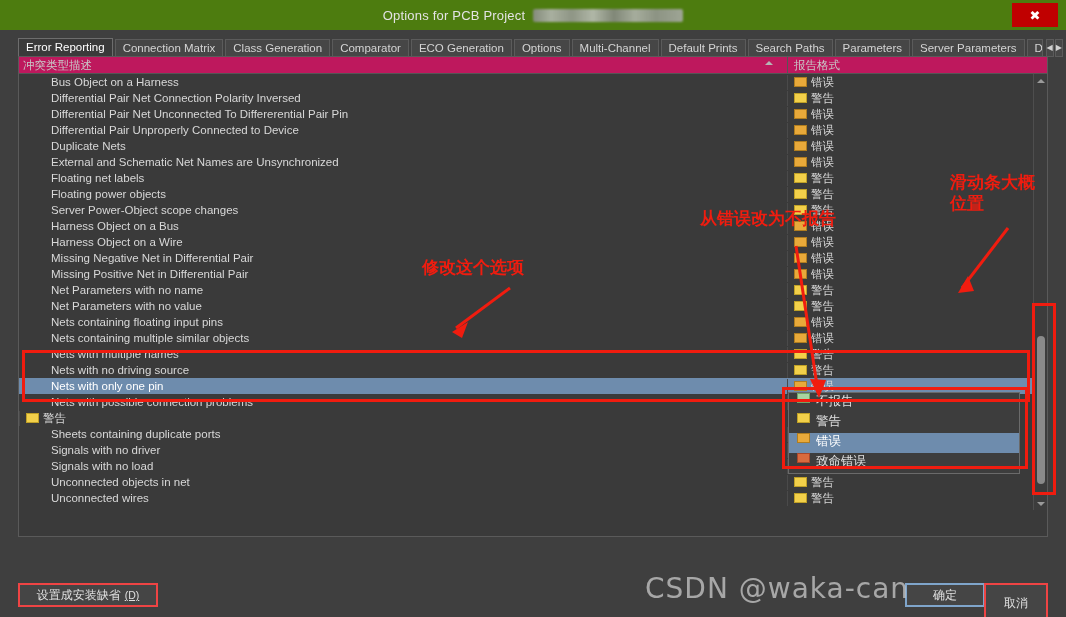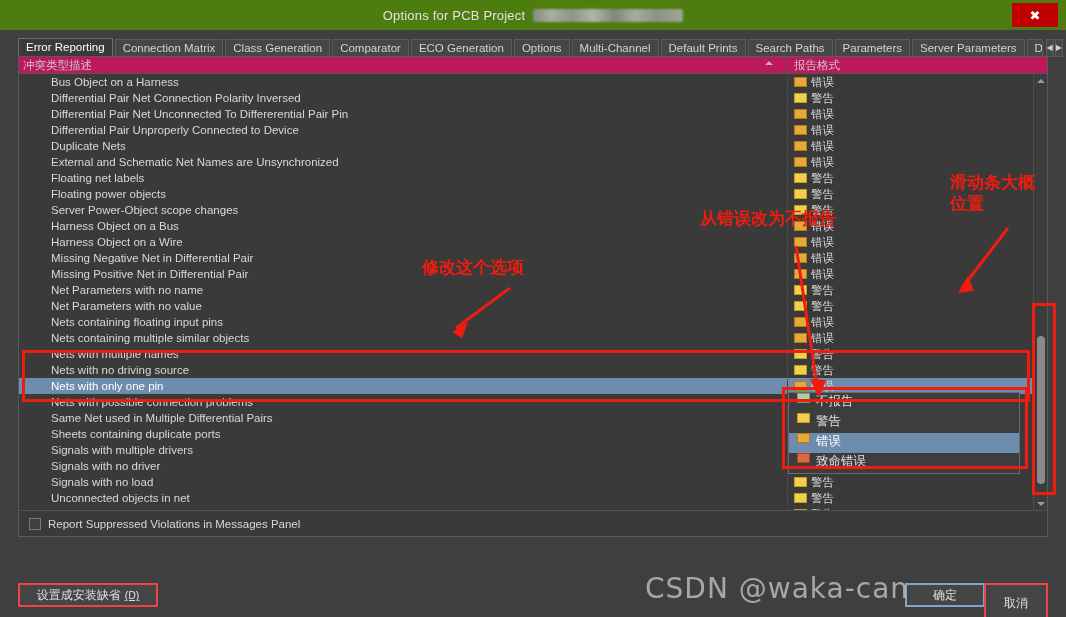--- a/index.html
+++ b/index.html
@@ -315,35 +315,27 @@
             </div>
           </div>
           <div class="row">
             <div class="row-left">Nets with possible connection problems</div>
             <div class="row-right">
               <span class="folder f-err"></span>
               <span>错误</span>
             </div>
           </div>
           <div class="row">
-            <div class="row-left">Same Net used in Multiple Differential Pairs</div>
             <div class="row-right">
               <span class="folder f-warn"></span>
               <span>警告</span>
             </div>
           </div>
           <div class="row">
             <div class="row-left">Sheets containing duplicate ports</div>
-            <div class="row-right">
-              <span class="folder f-err"></span>
-              <span>错误</span>
-            </div>
-          </div>
-          <div class="row">
-            <div class="row-left">Signals with multiple drivers</div>
             <div class="row-right">
               <span class="folder f-err"></span>
               <span>错误</span>
             </div>
           </div>
           <div class="row">
             <div class="row-left">Signals with no driver</div>
             <div class="row-right">
               <span class="folder f-err"></span>
               <span>错误</span>
@@ -377,24 +369,20 @@
     <div class="vscroll">
       <div class="vs-arrow vs-up">
           <i></i>
         </div>
       <div class="vs-thumb"></div>
       <div class="vs-arrow vs-dn">
           <i></i>
         </div>
     </div>
 
-    <div class="panel-footer">
-      <div class="cbx"></div>
-      <div class="cbx-lbl">Report Suppressed Violations in Messages Panel</div>
-    </div>
   </div>
 
   <div class="dropdown">
     <div id="dd-container">
         <div class="dd-item">
           <span class="folder f-none"></span>
           <span>不报告</span>
         </div>
         <div class="dd-item">
           <span class="folder f-warn"></span>

